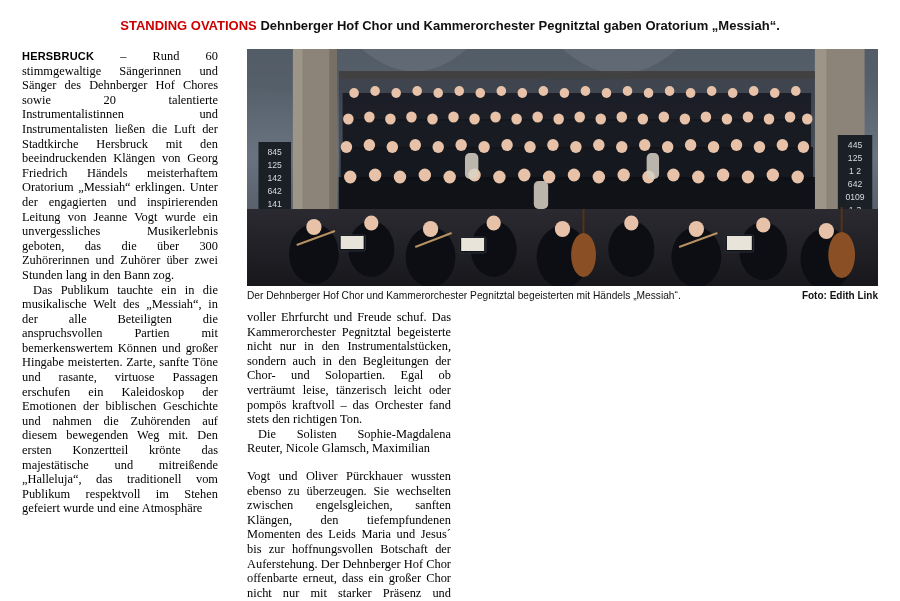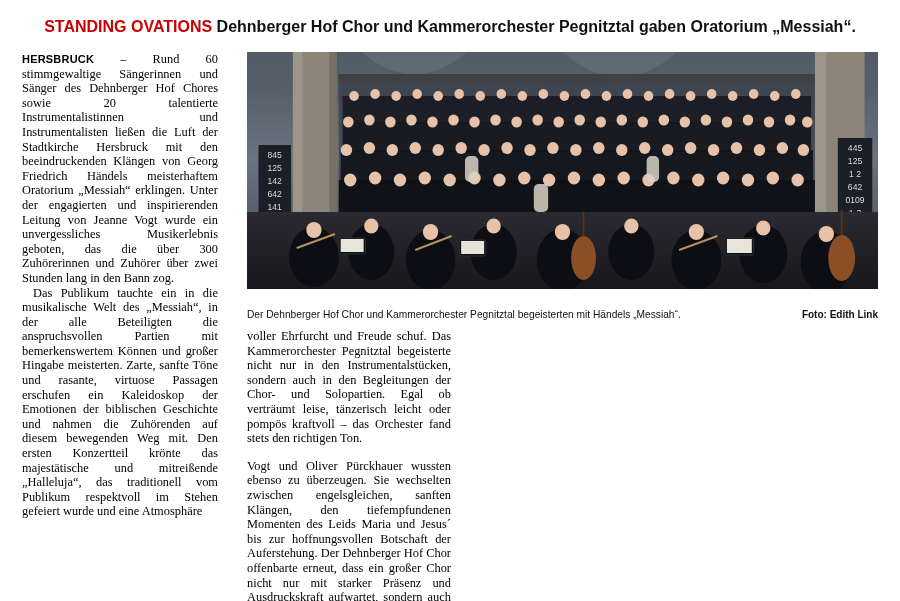--- a/index.html
+++ b/index.html
@@ -26,21 +26,21 @@
     font-family: "Liberation Serif", serif;
     font-size: 31px;
     font-weight: 700;
     letter-spacing: 0.1px;
     margin: 10px 0 16px 0;
     color: #0b0b0b;
   }
   .kicker-line {
     text-align: center;
     font-family: "Liberation Sans", sans-serif;
-    font-size: 16px;
+    font-size: 13px;
     font-weight: 700;
     margin: 0 0 16px 0;
     color: #111;
   }
   .kicker-lead {
     color: #cc0000;
     font-weight: 700;
   }
   .kicker-rest {
     font-weight: 700;
@@ -91,21 +91,21 @@
     height: 237px;
     overflow: hidden;
     background: #be185d;
   }
   .photo svg { display: block; width: 100%; height: 100%; }
   .caption-row {
     display: flex;
     justify-content: space-between;
     align-items: baseline;
     gap: 10px;
-    padding-top: 20px;
+    padding-top: 4px;
     font-family: "Liberation Sans", sans-serif;
     font-size: 10.2px;
     color: #111;
   }
   .credit {
     font-family: "Liberation Sans", sans-serif;
     font-size: 10px;
     font-weight: 700;
     white-space: nowrap;
     color: #111;
@@ -371,20 +371,21 @@
 
       <div class="caption-row">
         <div>Der Dehnberger Hof Chor und Kammerorchester Pegnitztal begeisterten mit Händels „Messiah“.</div>
         <div class="credit">Foto: Edith Link</div>
       </div>
 
       <div class="lower-cols">
         <div class="lower-col">
           <div class="body-text">
             <p class="first">voller Ehrfurcht und Freude schuf. Das Kammerorchester Pegnitztal begeisterte nicht nur in den Instrumentalstücken, sondern auch in den Begleitungen der Chor- und Solopartien. Egal ob verträumt leise, tänzerisch leicht oder pompös kraftvoll – das Orchester fand stets den richtigen Ton.</p>
+            <p>Die Solisten Sophie-Magdalena Reuter, Nicole Glamsch, Maximilian</p>
           </div>
         </div>
         <div class="lower-col">
           <div class="body-text">
             <p class="first">Vogt und Oliver Pürckhauer wussten ebenso zu überzeugen. Sie wechselten zwischen engelsgleichen, sanften Klängen, den tiefempfundenen Momenten des Leids Maria und Jesus´ bis zur hoffnungsvollen Botschaft der Auferstehung. Der Dehnberger Hof Chor offenbarte erneut, dass ein großer Chor nicht nur mit starker Präsenz und Ausdruckskraft aufwartet, sondern auch die leisen</p>
           </div>
         </div>
         <div class="lower-col">
           <div class="body-text">
           </div>

